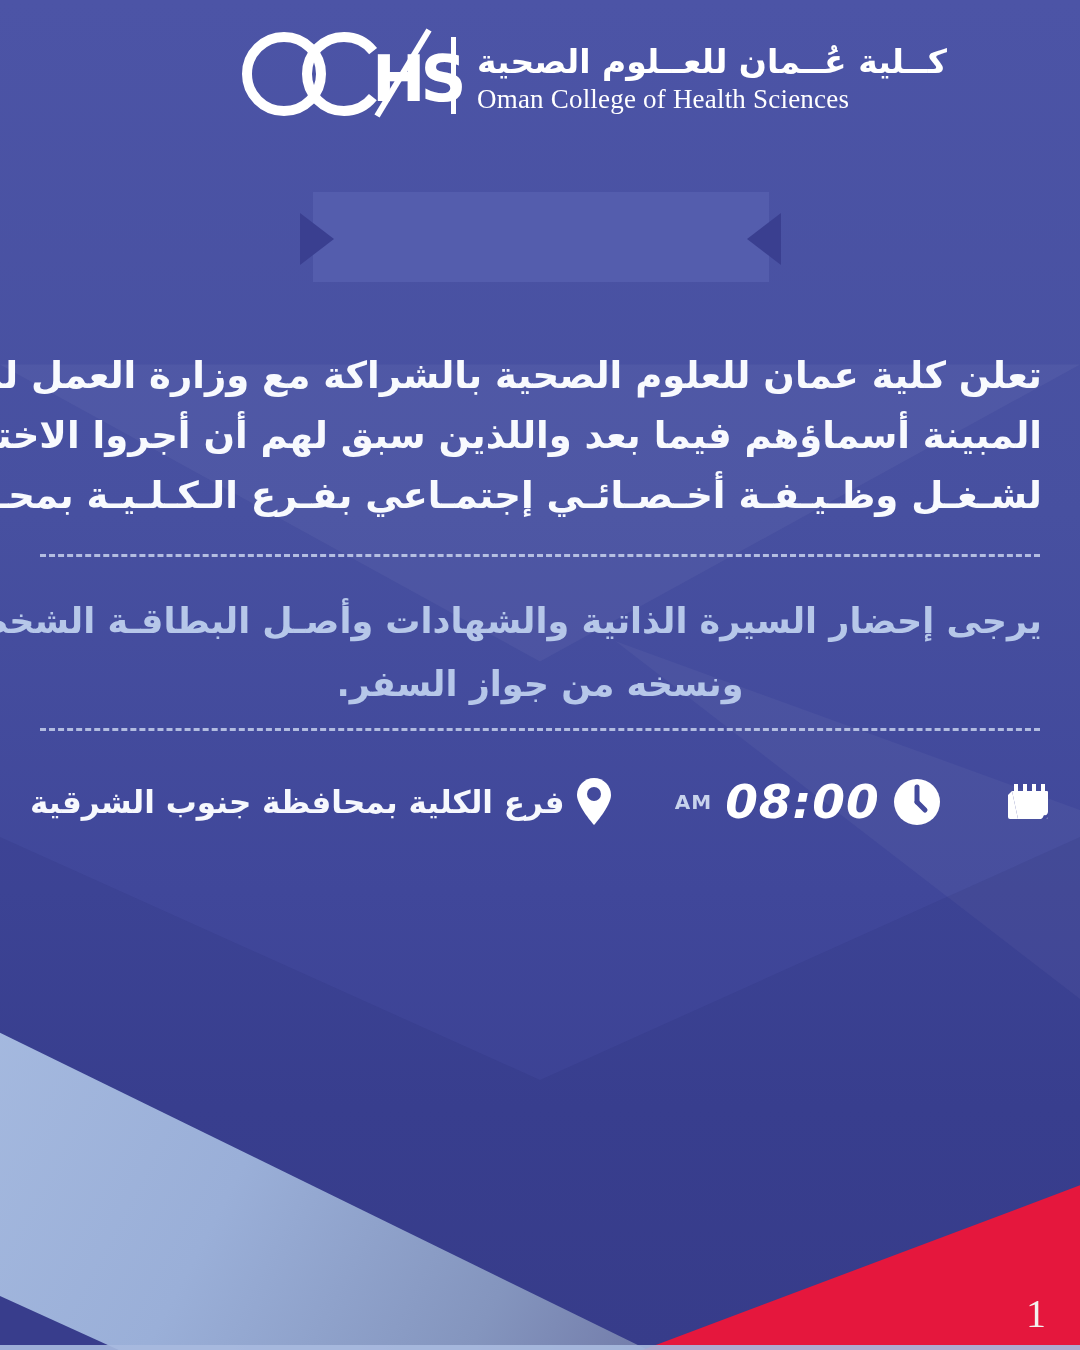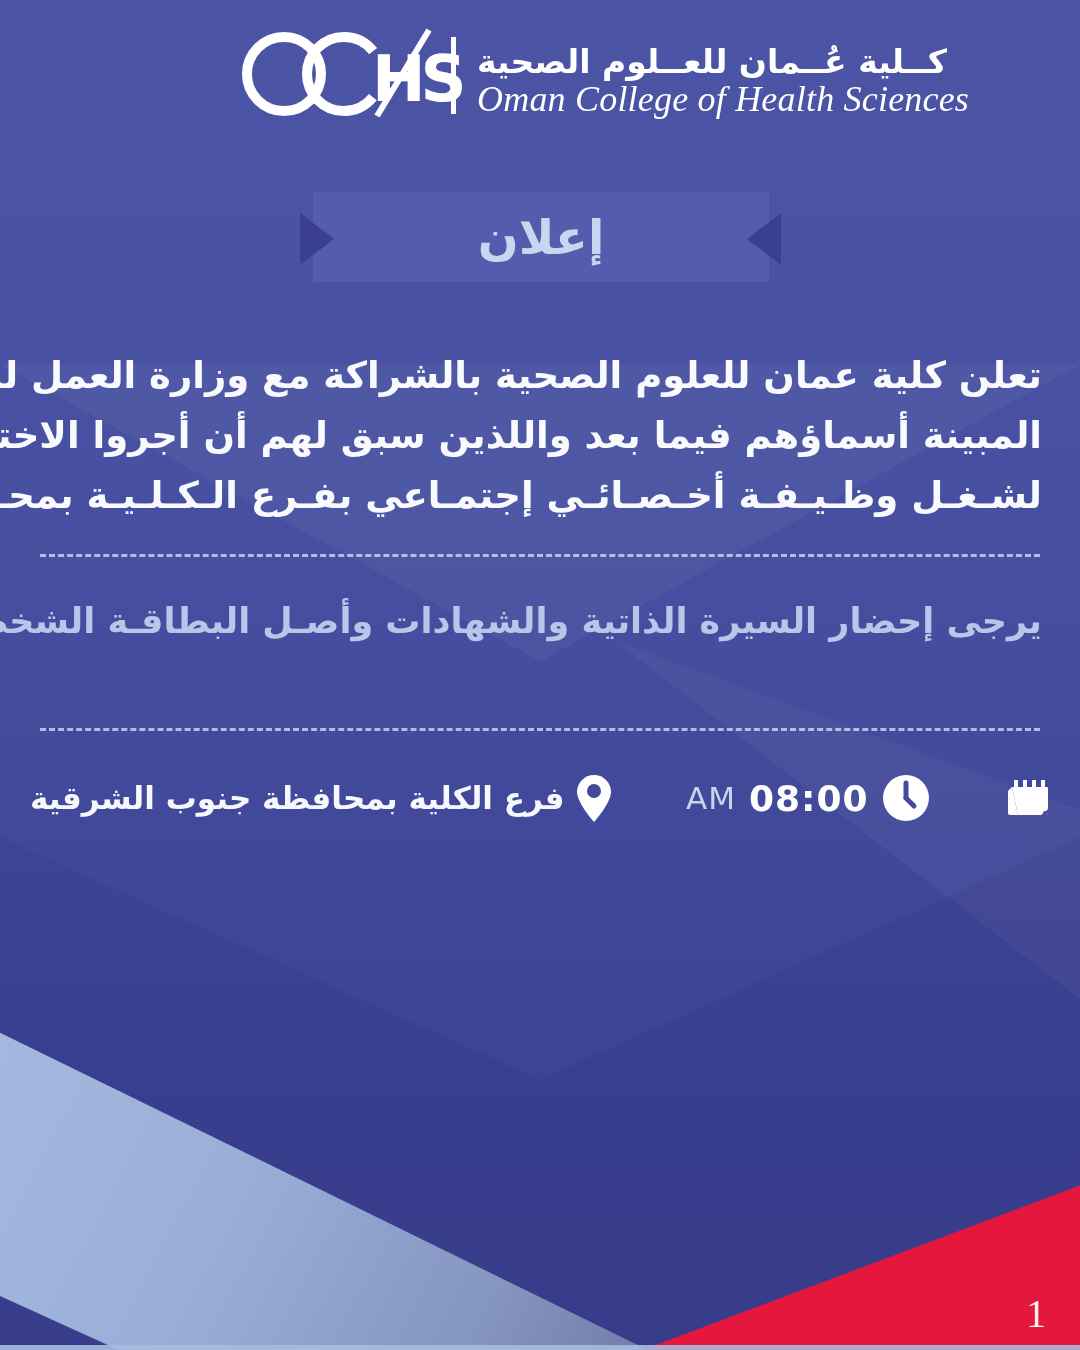--- a/index.html
+++ b/index.html
@@ -10,21 +10,21 @@
   }
   .layer{position:absolute;inset:0;pointer-events:none;}
   .wm-top{clip-path:polygon(0% 27%,100% 27%,50% 49%);background:rgba(255,255,255,0.045);}
   .wm-right{clip-path:polygon(57% 47.5%,100% 60%,100% 74%);background:rgba(255,255,255,0.04);}
   .wm-bottom{clip-path:polygon(0% 62%,50% 80%,100% 62%,100% 100%,0% 100%);background:rgba(12,14,64,0.07);}
 
   
   .logo{position:absolute;top:26px;left:238px;display:flex;align-items:center;gap:15px;}
   .logo-names{display:flex;flex-direction:column;align-items:flex-start;margin-top:8px;}
   .logo-ar{color:#fff;font-size:33px;font-weight:700;line-height:40px;white-space:nowrap;direction:rtl;}
-  .logo-en{color:#fff;font-family:"Liberation Serif",serif;font-size:36px;line-height:34px;white-space:nowrap;letter-spacing:0.2px;font-style:italic;}
+  .logo-en{color:#fff;font-family:"Liberation Serif",serif;font-size:27px;line-height:34px;white-space:nowrap;letter-spacing:0.2px;}
 
   
   .banner-rect{position:absolute;left:313px;top:192px;width:456px;height:90px;background:#545DAD;}
   .banner-title{position:absolute;left:313px;top:192px;width:456px;height:90px;display:flex;align-items:center;justify-content:center;
     color:#C9D6EF;font-size:48px;font-weight:700;direction:rtl;}
   .banner-arrow{position:absolute;width:34px;height:52px;background:#3A3F90;top:213px;}
   .banner-arrow.left{left:300px;clip-path:polygon(0 0,100% 50%,0 100%);}
   .banner-arrow.right{left:747px;clip-path:polygon(100% 0,0 50%,100% 100%);}
 
   
@@ -34,22 +34,22 @@
     color:#B6C7E9;font-size:35px;font-weight:700;line-height:63px;white-space:nowrap;}
   .dashed{position:absolute;left:40px;width:1000px;height:0;border-top:3px dashed rgba(210,220,243,0.78);}
   .dashed.d1{top:554px;}
   .dashed.d2{top:728px;}
 
   
   .info-row{position:absolute;left:30px;top:774px;width:1020px;display:flex;direction:rtl;
     justify-content:space-between;align-items:center;}
   .info-group{display:flex;align-items:center;gap:13px;direction:rtl;}
   .info-text{color:#F6F8FD;font-size:31px;font-weight:700;white-space:nowrap;}
-  .time-value{color:#FFFFFF;font-size:36px;font-weight:700;letter-spacing:1px;}
-  .time-meridiem{color:#C8D3EC;font-size:31px;font-weight:400;letter-spacing:1px;}
+  .time-value{color:#FFFFFF;font-size:47px;font-weight:700;letter-spacing:1px;font-style:italic;}
+  .time-meridiem{color:#C8D3EC;font-size:20px;font-weight:700;letter-spacing:1px;}
   .icon{display:block;}
 
   
   .shape-light{clip-path:polygon(0% 76.5%,60% 100%,0% 100%);
     background:linear-gradient(118deg,#ABBFE3 18%,#9AAFD8 48%,#8495BE 66%,#686D9E 82%,#5A5C92 92%);}
   .shape-darkcorner{clip-path:polygon(0% 96%,11% 100%,0% 100%);background:#383D8C;}
   .shape-red{clip-path:polygon(59.5% 100%,100% 87.8%,100% 100%);background:#E5173D;}
   .bottom-strip{position:absolute;left:0;bottom:0;width:100%;height:5px;background:#A9BADF;opacity:0.9;}
 
   .page-number{position:absolute;right:34px;bottom:16px;color:#F3F1EE;
@@ -74,32 +74,32 @@
     </svg>
     <div class="logo-names">
       <div class="logo-ar">كــلية عُــمان للعــلوم الصحية</div>
       <div class="logo-en">Oman College of Health Sciences</div>
     </div>
   </div>
 
   <div class="banner-rect"></div>
   <div class="banner-arrow left"></div>
   <div class="banner-arrow right"></div>
-  <div class="banner-title">إعلان</div>
 
   <div class="para1">
     <div>تعلن كلية عمان للعلوم الصحية بالشراكة مع وزارة العمل للمواطنيـن</div>
     <div>المبينة أسماؤهم فيما بعد واللذين سبق لهم أن أجروا الاختبار التحريري</div>
     <div>لشـغـل وظـيـفـة أخـصـائـي إجتمـاعي بفـرع الـكـلـيـة بمحـافظـة جـنـوب</div>
   </div>
 
   <div class="dashed d1"></div>
 
   <div class="para2">
     <div>يرجى إحضار السيرة الذاتية والشهادات وأصـل البطاقـة الشخصـيـة</div>
+    <div>ونسخه من جواز السفر.</div>
   </div>
 
   <div class="dashed d2"></div>
 
   <div class="info-row">
 
     <div class="info-group">
       <svg class="icon" width="46" height="46" viewBox="0 0 46 46">
         <rect x="10" y="5" width="4" height="9" fill="#FFFFFF"></rect>
         <rect x="19" y="5" width="4" height="9" fill="#FFFFFF"></rect>

